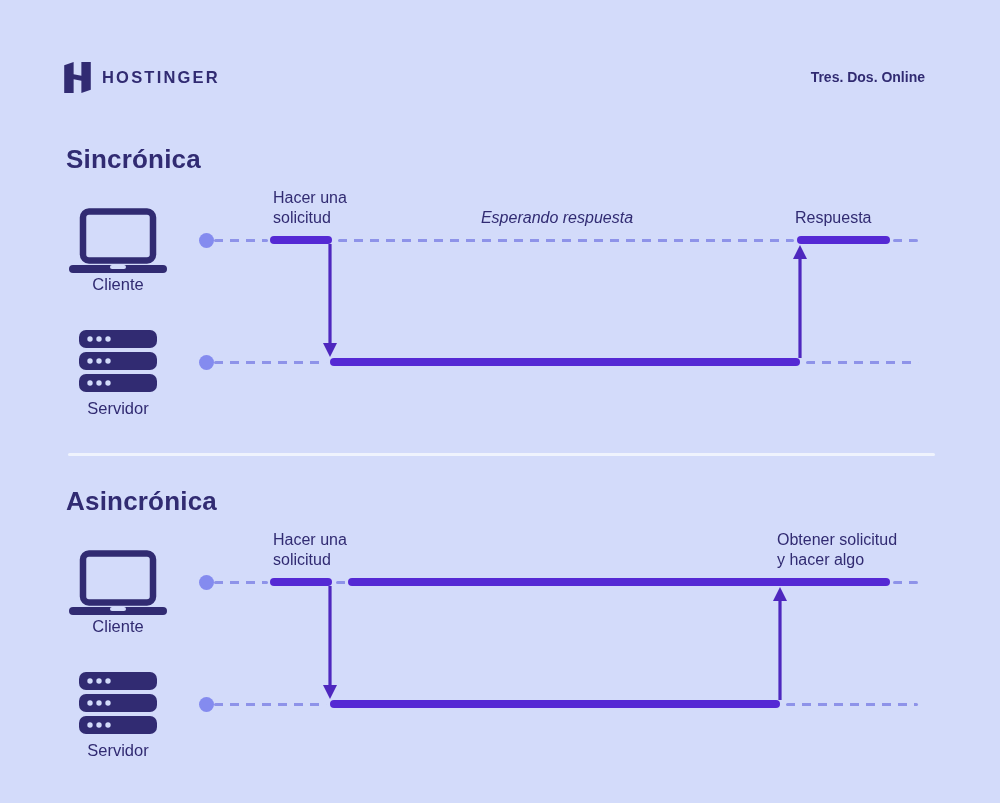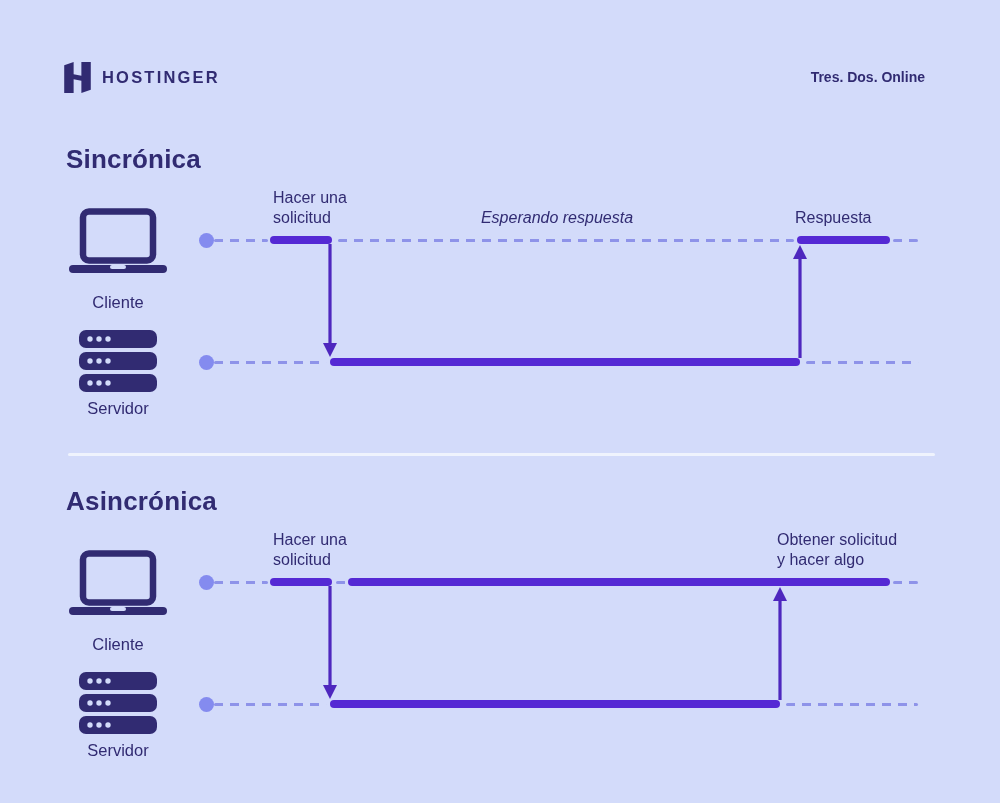--- a/index.html
+++ b/index.html
@@ -39,21 +39,21 @@
   }
   
   .sec{position:absolute;left:0;width:1000px;height:330px;}
   .sec-title{
     position:absolute;left:66px;top:14px;
     font-size:26px;font-weight:700;letter-spacing:.2px;
   }
   
   .device{position:absolute;left:58px;width:120px;text-align:center;}
   .device svg{display:block;margin:0 auto;}
-  .device-label{margin-top:19px;font-size:16.5px;}
+  .device-label{margin-top:1px;font-size:16.5px;}
   .ink-fill{fill:var(--ink);}
   .ink-stroke{stroke:var(--ink);fill:none;}
   .bg-fill{fill:var(--background);}
   
   .dot{
     position:absolute;width:15px;height:15px;border-radius:50%;
     background:var(--dot);
   }
   .dash{
     position:absolute;height:3px;border-radius:2px;

